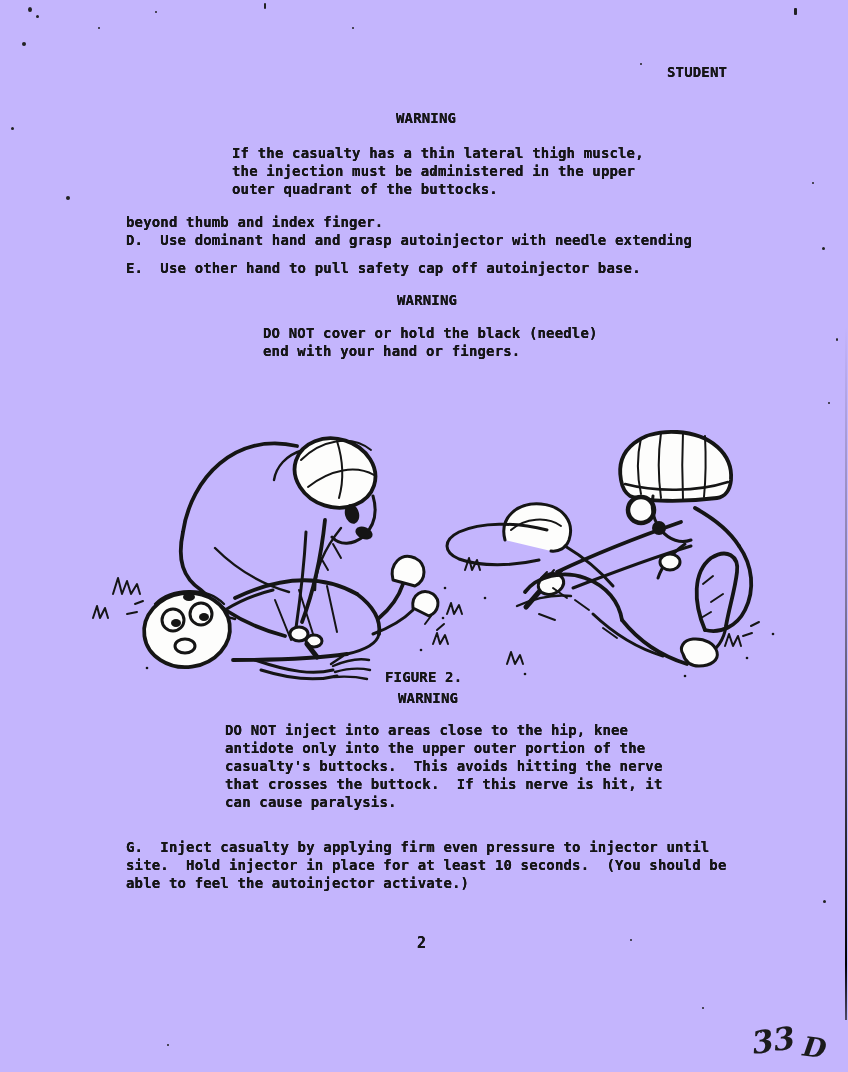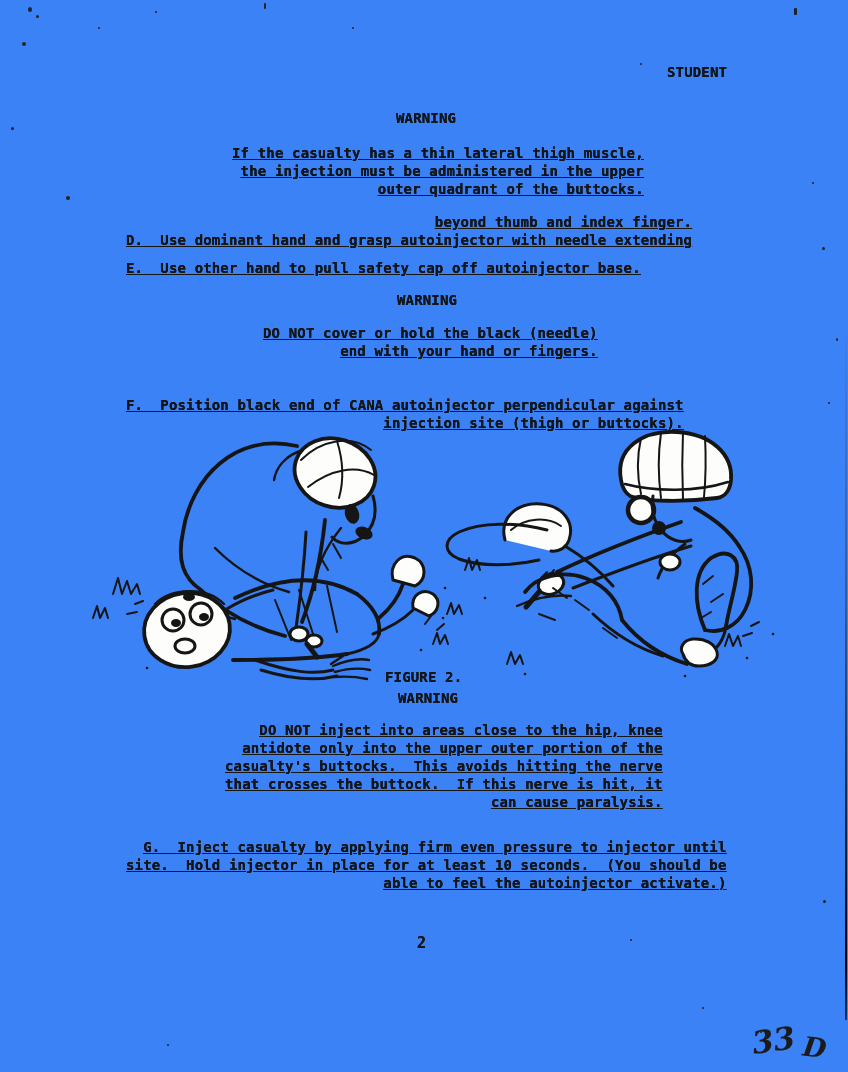--- a/index.html
+++ b/index.html
@@ -1,20 +1,20 @@
 <!DOCTYPE html>
 <html><head>
 <meta charset="utf-8">
 <style>
   html,body{margin:0;padding:0;background:#9a9a9a;}
   .page{
-    position:relative;width:848px;height:1072px;background:#3b82f6;
-    overflow:hidden;font-family:"DejaVu Sans Mono",monospace;color:#161616;text-align:right;
+    position:relative;width:848px;height:1072px;background:#c4b5fd;
+    overflow:hidden;font-family:"DejaVu Sans Mono",monospace;color:#161616;
   }
-  .block{position:absolute;text-decoration:underline;}
+  .block{position:absolute;}
   .ln{white-space:pre;font-size:14px;line-height:18px;font-weight:bold;letter-spacing:.15px;
       text-shadow:0 0 .4px #000;}
   .heading{position:absolute;white-space:pre;font-size:14px;line-height:16px;font-weight:bold;
       letter-spacing:.15px;text-shadow:0 0 .5px #000;}
   .pagenum{position:absolute;font-size:15px;font-weight:bold;text-shadow:0 0 .5px #000;}
   .handwrite{position:absolute;font-family:"DejaVu Serif",serif;font-style:italic;font-weight:bold;
       color:#1b1b1b;}
   .speck{position:absolute;background:#222;border-radius:50%;}
   .scan-edge{position:absolute;right:1px;top:326px;width:2px;height:694px;
       background:linear-gradient(to bottom, rgba(40,40,40,0) 0%, rgba(40,40,40,.45) 40%,
@@ -45,24 +45,20 @@
   <div class="block" style="left:126px;top:259px;">
       <div class="ln">E.  Use other hand to pull safety cap off autoinjector base.</div>
     </div>
 
   <div class="heading" style="left:397px;top:292px;">WARNING</div>
   <div class="block" style="left:263px;top:324px;">
       <div class="ln">DO NOT cover or hold the black (needle)</div>
       <div class="ln">end with your hand or fingers.</div>
     </div>
 
-  <div class="block" style="left:126px;top:396px;">
-      <div class="ln">F.  Position black end of CANA autoinjector perpendicular against</div>
-      <div class="ln">injection site (thigh or buttocks).</div>
-    </div>
 
   <svg style="position:absolute;left:85px;top:418px;" width="700" height="290" viewBox="0 0 700 290">
 
     <g>
 
       <g>
         <path class="k w4" d="M 212,28 C 150,14 106,60 98,114 C 92,142 98,160 116,172 C 140,196 170,210 200,218"></path>
         <path class="k w25" d="M 130,130 C 150,150 176,166 204,174"></path>
         <path class="k w25" d="M 116,172 C 118,187 131,197 150,201"></path>
         <path class="k w2" d="M 118,196 C 112,206 121,214 133,212"></path>

